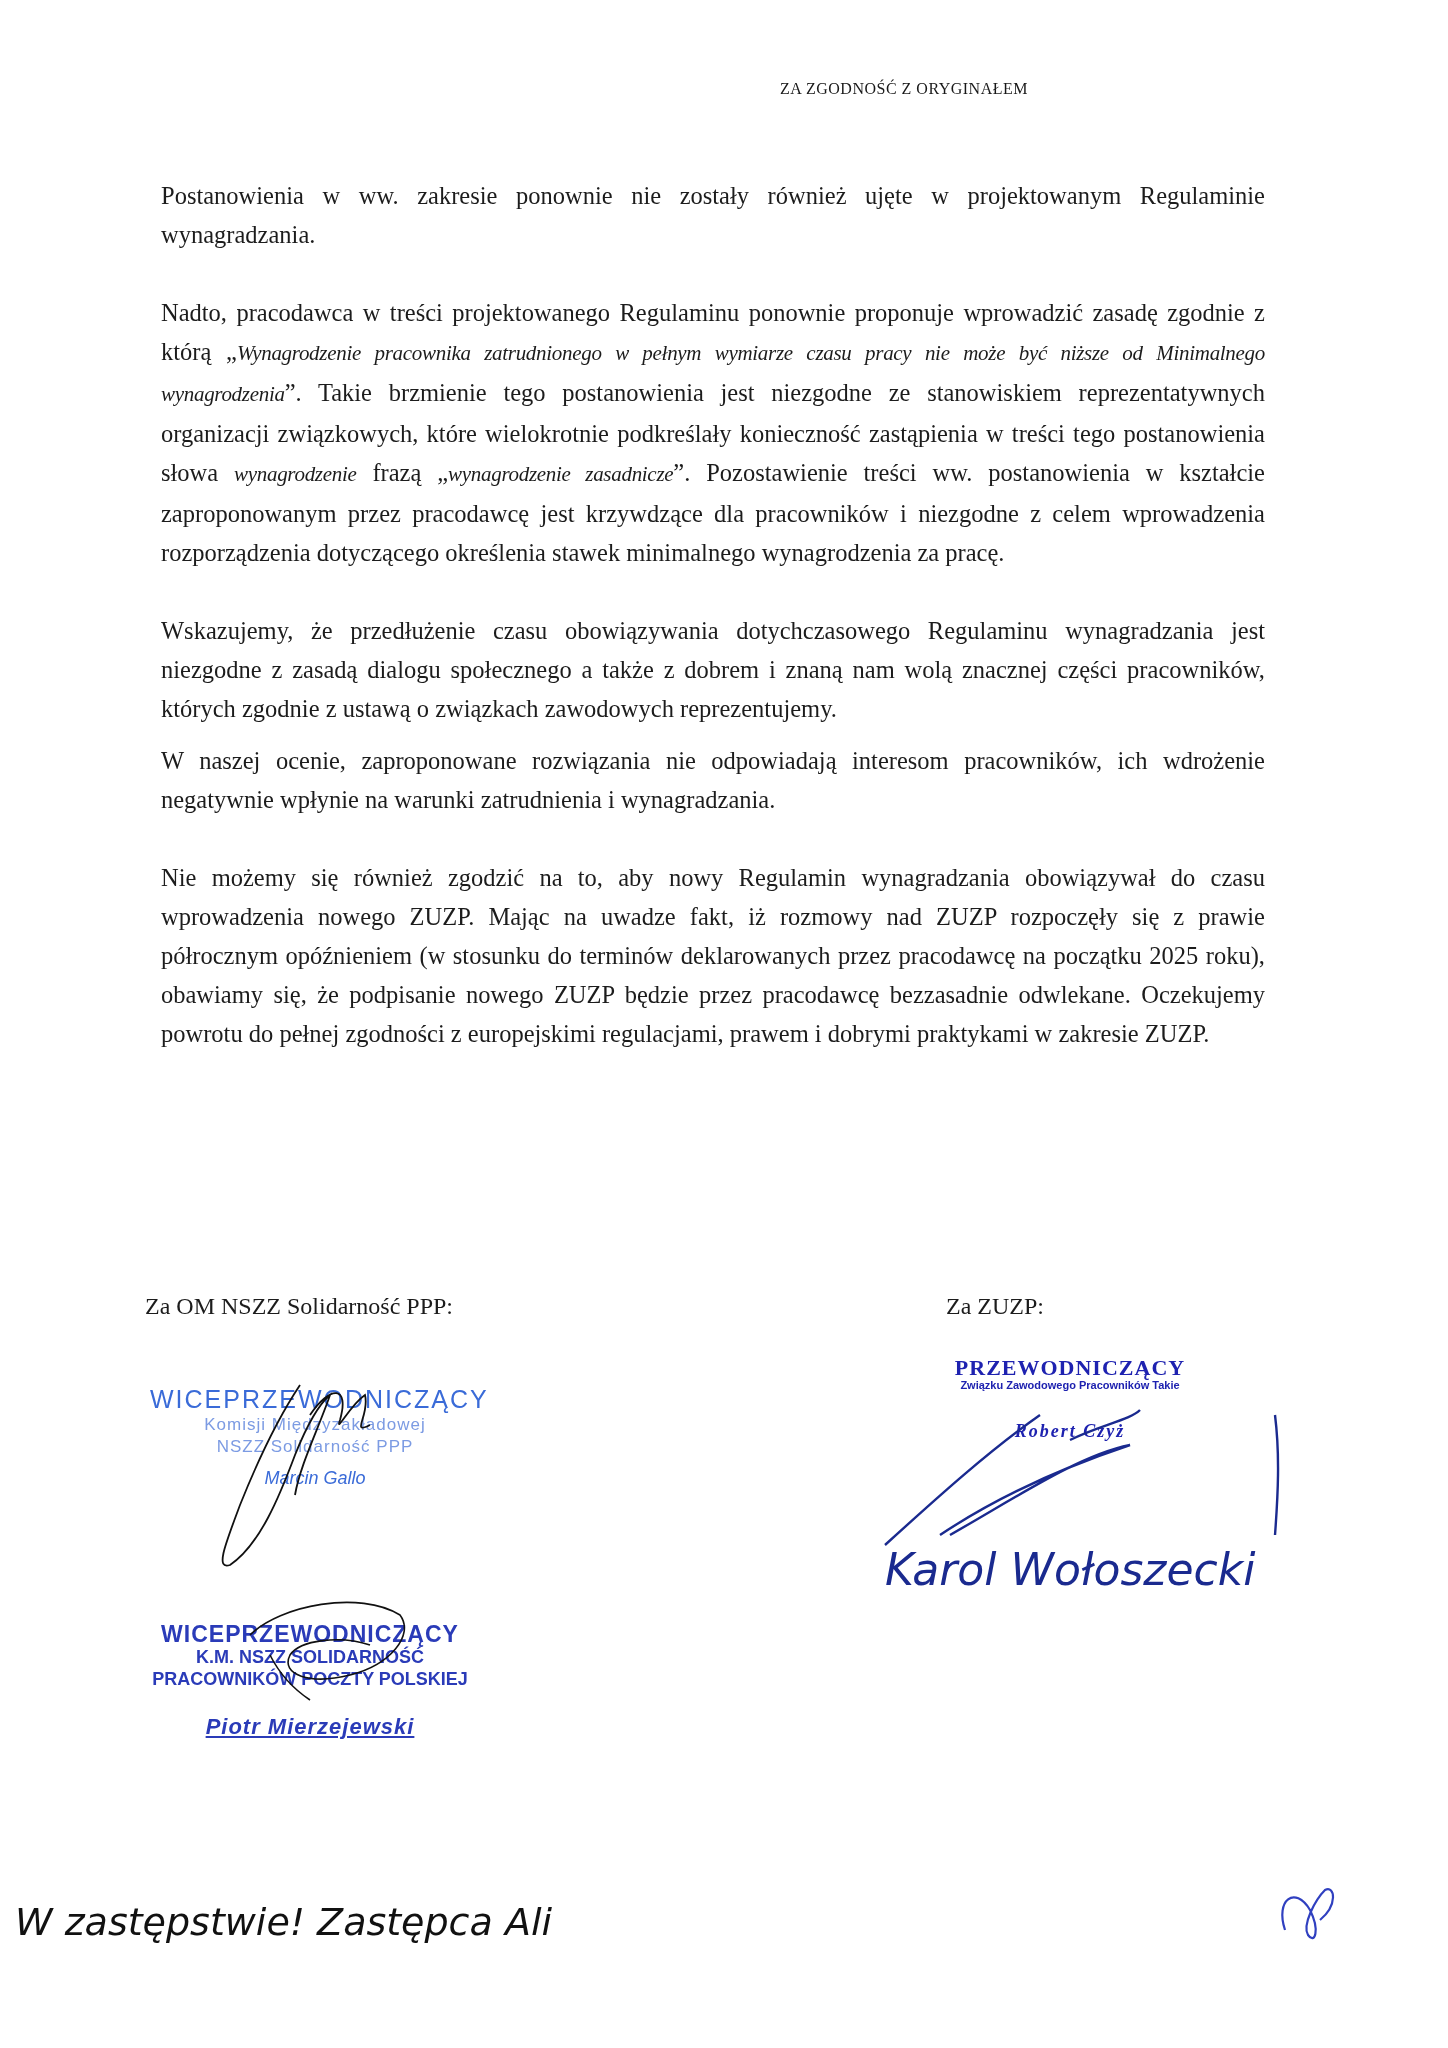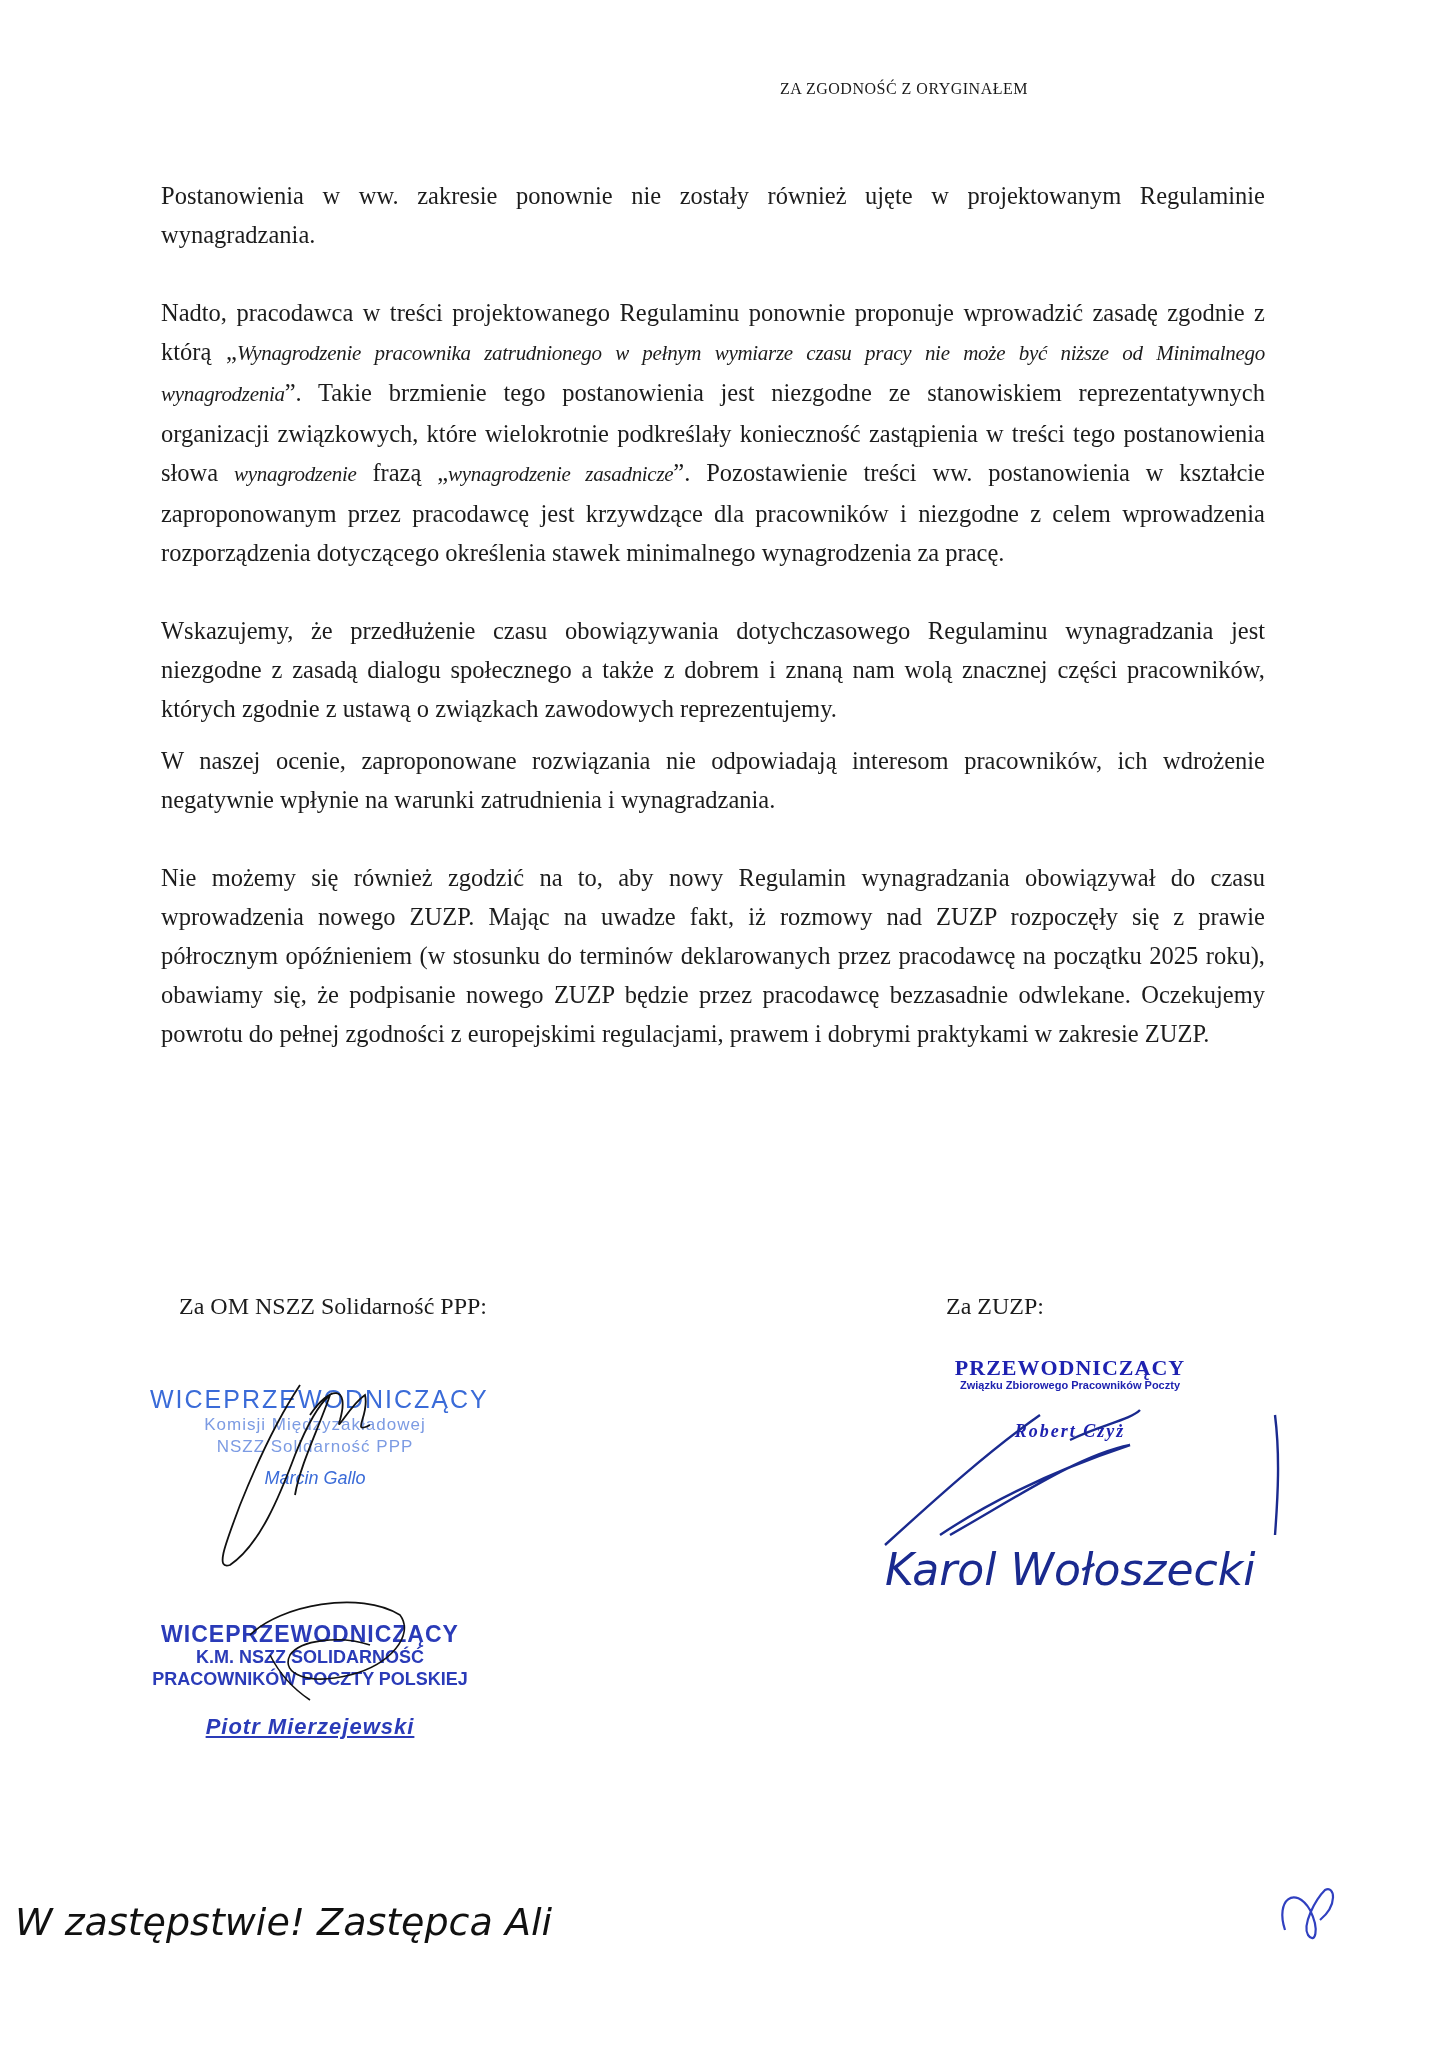--- a/index.html
+++ b/index.html
@@ -34,21 +34,21 @@
 <div class="stamp-top">ZA ZGODNOŚĆ Z ORYGINAŁEM</div>
 
 <div class="body-text" style="top:163px;" id="letter-body">
     <p class="para"><span>Postanowienia w ww. zakresie ponownie nie zostały również ujęte w projektowanym Regulaminie wynagradzania.</span></p>
     <p class="para"><span>Nadto, pracodawca w treści projektowanego Regulaminu ponownie proponuje wprowadzić zasadę zgodnie z którą „</span><i>Wynagrodzenie pracownika zatrudnionego w pełnym wymiarze czasu pracy nie może być niższe od Minimalnego wynagrodzenia</i><span>”. Takie brzmienie tego postanowienia jest niezgodne ze stanowiskiem reprezentatywnych organizacji związkowych, które wielokrotnie podkreślały konieczność zastąpienia w treści tego postanowienia słowa </span><i>wynagrodzenie</i><span> frazą „</span><i>wynagrodzenie zasadnicze</i><span>”. Pozostawienie treści ww. postanowienia w kształcie zaproponowanym przez pracodawcę jest krzywdzące dla pracowników i niezgodne z celem wprowadzenia rozporządzenia dotyczącego określenia stawek minimalnego wynagrodzenia za pracę.</span></p>
     <p class="para"><span>Wskazujemy, że przedłużenie czasu obowiązywania dotychczasowego Regulaminu wynagradzania jest niezgodne z zasadą dialogu społecznego a także z dobrem i znaną nam wolą znacznej części pracowników, których zgodnie z ustawą o związkach zawodowych reprezentujemy.</span></p>
     <p class="para tight"><span>W naszej ocenie, zaproponowane rozwiązania nie odpowiadają interesom pracowników, ich wdrożenie negatywnie wpłynie na warunki zatrudnienia i wynagradzania.</span></p>
     <p class="para"><span>Nie możemy się również zgodzić na to, aby nowy Regulamin wynagradzania obowiązywał do czasu wprowadzenia nowego ZUZP. Mając na uwadze fakt, iż rozmowy nad ZUZP rozpoczęły się z prawie półrocznym opóźnieniem (w stosunku do terminów deklarowanych przez pracodawcę na początku 2025 roku), obawiamy się, że podpisanie nowego ZUZP będzie przez pracodawcę bezzasadnie odwlekane. Oczekujemy powrotu do pełnej zgodności z europejskimi regulacjami, prawem i dobrymi praktykami w zakresie ZUZP.</span></p>
   </div>
 
-<div class="sig-label" style="left:179px; top:1293px;">Za OM NSZZ Solidarność PPP:</div>
+<div class="sig-label" style="left:145px; top:1293px;">Za OM NSZZ Solidarność PPP:</div>
 <div class="sig-label" style="left:946px; top:1293px;">Za ZUZP:</div>
 
 <div class="stamp stamp1" style="left:150px; top:1385px; width:330px;">
   <div class="t1">WICEPRZEWODNICZĄCY</div>
   <div class="t2">Komisji Międzyzakładowej</div>
   <div class="t3">NSZZ Solidarność PPP</div>
   <div class="t4">Marcin Gallo</div>
 </div>
 <svg class="ink" style="left:200px; top:1375px;" width="200" height="200">
   <path d="M100 10 C 80 40, 60 80, 40 130 C 25 170, 15 195, 30 190 C 60 170, 80 120, 95 80 C 105 55, 118 30, 130 20 C 120 50, 100 90, 95 120 M110 40 C 130 10, 150 10, 140 45 C 135 60, 150 30, 165 20 C 170 40, 150 60, 170 50" stroke="#111" stroke-width="1.8" fill="none"></path>
@@ -59,21 +59,21 @@
   <div class="t2">K.M. NSZZ SOLIDARNOŚĆ</div>
   <div class="t3">PRACOWNIKÓW POCZTY POLSKIEJ</div>
   <div class="t4">Piotr Mierzejewski</div>
 </div>
 <svg class="ink" style="left:240px; top:1595px;" width="180" height="110">
   <path d="M10 40 C 40 10, 120 -5, 160 20 C 175 40, 150 70, 110 80 C 70 90, 40 80, 50 60 C 60 45, 100 40, 130 50 M30 60 C 40 80, 55 95, 70 105" stroke="#111" stroke-width="1.6" fill="none"></path>
 </svg>
 
 <div class="stamp stamp3" style="left:900px; top:1357px; width:340px;">
   <div class="t1">PRZEWODNICZĄCY</div>
-  <div class="t2">Związku Zbiorowego Pracowników Poczty</div>
+  <div class="t2">Związku Zawodowego Pracowników Takie</div>
   <div class="t4">Robert Czyż</div>
 </div>
 <svg class="ink" style="left:880px; top:1395px;" width="420" height="160">
   <path d="M5 150 C 60 100, 110 55, 160 20 M60 140 C 120 100, 190 70, 250 50 C 200 60, 140 100, 70 140 M190 45 C 220 30, 250 25, 260 15 M395 20 C 400 60, 398 100, 395 140" stroke="#1a2a8f" stroke-width="2.4" fill="none"></path>
 </svg>
 
 <svg class="ink" style="left:885px; top:1530px;" width="440" height="80">
   <text x="0" y="55" font-family="DejaVu Sans, sans-serif" font-size="44" fill="#1a2a8f" font-style="italic">Karol Wołoszecki</text>
 </svg>
 

